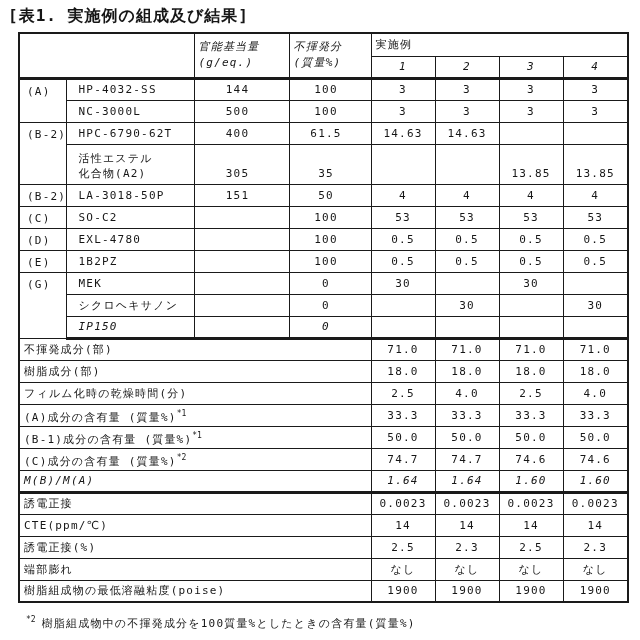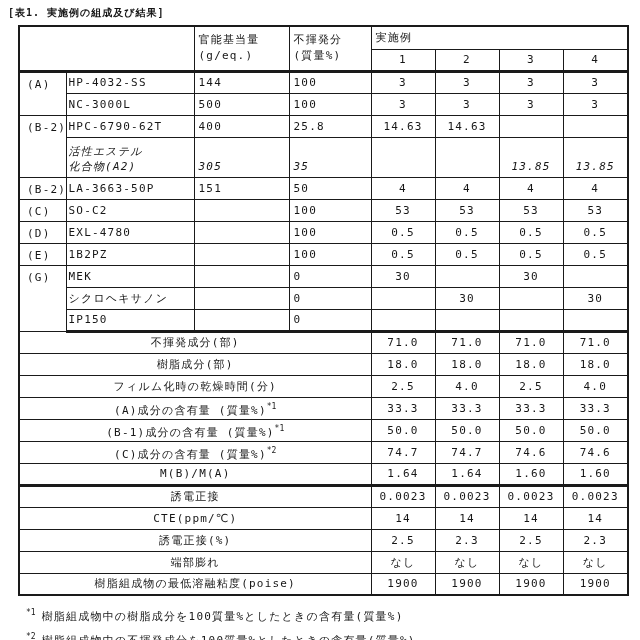--- a/index.html
+++ b/index.html
@@ -1,32 +1,32 @@
 <!DOCTYPE html>
 <html><head>
 <meta charset="utf-8">
 <style>
   html,body{margin:0;padding:0;background:#ffffff;width:640px;height:640px;overflow:hidden;}
   body{font-family:"DejaVu Sans Mono","DejaVu Sans","Liberation Sans",sans-serif;color:#161616;}
-  .title{font-size:10px;font-weight:bold;letter-spacing:1px;margin:6px 16px 5px 8px;}
+  .title{font-size:16px;font-weight:bold;letter-spacing:1px;margin:6px 16px 5px 8px;}
   table{border-collapse:collapse;table-layout:fixed;margin-left:18px;width:609px;border:2px solid #1a1a1a;}
   th,td{border:1px solid #1a1a1a;font-size:11px;font-weight:normal;padding:1px 4px;
         letter-spacing:1.2px;white-space:nowrap;overflow:hidden;line-height:15px;}
   tr{height:22px;}
   tr.h1{height:23px;} tr.h2{height:22px;}
-  tr.r-tall{height:40px;font-style:italic;}
+  tr.r-tall{height:40px;}
   tr.r-tall td{vertical-align:bottom;padding-bottom:3px;}
-  tr.thick-bottom>td, tr.h1 th[rowspan], tr.h2 th{border-bottom:3px solid #1a1a1a;}
+  tr.thick-bottom>td, tr.h1 th[rowspan], tr.h2 th{border-bottom:3px solid #1a1a1a;font-style:italic;}
   th{text-align:left;}
   .c-h div{line-height:16px;}
   .c-group{padding-left:7px;vertical-align:top;padding-top:4px;}
-  .c-name{padding-left:2px;}
-  .c-num{text-align:left;padding-right:12px;}
+  .c-name{padding-left:12px;}
+  .c-num{text-align:center;padding-right:12px;}
   .c-val{text-align:center;}
-  .c-label{text-align:center;}
+  .c-label{}
   sup.mark{font-size:8px;letter-spacing:0;vertical-align:super;}
   .footnotes{margin:7px 0 0 26px;}
   .footnote{font-size:11px;letter-spacing:1.2px;line-height:20px;}
   .footnote sup{font-size:8px;letter-spacing:0;margin-right:6px;}
 </style>
 </head>
 <body>
 
 <div class="title">[表1. 実施例の組成及び結果]</div>
 
@@ -78,41 +78,41 @@
         <td class="c-num">100</td>
         <td class="c-val">3</td>
         <td class="c-val">3</td>
         <td class="c-val">3</td>
         <td class="c-val">3</td>
       </tr>
       <tr class="">
         <td class="c-group" rowspan="2">(B-2)</td>
         <td class="c-name">HPC-6790-62T</td>
         <td class="c-num">400</td>
-        <td class="c-num">25.8</td>
+        <td class="c-num">61.5</td>
         <td class="c-val">14.63</td>
         <td class="c-val">14.63</td>
         <td class="c-val"></td>
         <td class="c-val"></td>
       </tr>
       <tr class="r-tall">
         <td class="c-name">
           <div>活性エステル</div>
           <div>化合物(A2)</div>
         </td>
         <td class="c-num">305</td>
         <td class="c-num">35</td>
         <td class="c-val"></td>
         <td class="c-val"></td>
         <td class="c-val">13.85</td>
         <td class="c-val">13.85</td>
       </tr>
       <tr class="">
         <td class="c-group" rowspan="1">(B-2)</td>
-        <td class="c-name">LA-3663-50P</td>
+        <td class="c-name">LA-3018-50P</td>
         <td class="c-num">151</td>
         <td class="c-num">50</td>
         <td class="c-val">4</td>
         <td class="c-val">4</td>
         <td class="c-val">4</td>
         <td class="c-val">4</td>
       </tr>
       <tr class="">
         <td class="c-group" rowspan="1">(C)</td>
         <td class="c-name">SO-C2</td>
@@ -253,18 +253,15 @@
         <td class="c-val">1900</td>
         <td class="c-val">1900</td>
         <td class="c-val">1900</td>
         <td class="c-val">1900</td>
       </tr>
     </tbody>
 </table>
 
 <div class="footnotes">
   <div class="footnote">
-    <sup>*1</sup><span>樹脂組成物中の樹脂成分を100質量%としたときの含有量(質量%)</span>
-  </div>
-  <div class="footnote">
     <sup>*2</sup><span>樹脂組成物中の不揮発成分を100質量%としたときの含有量(質量%)</span>
   </div>
 </div>
 
 </body></html>

